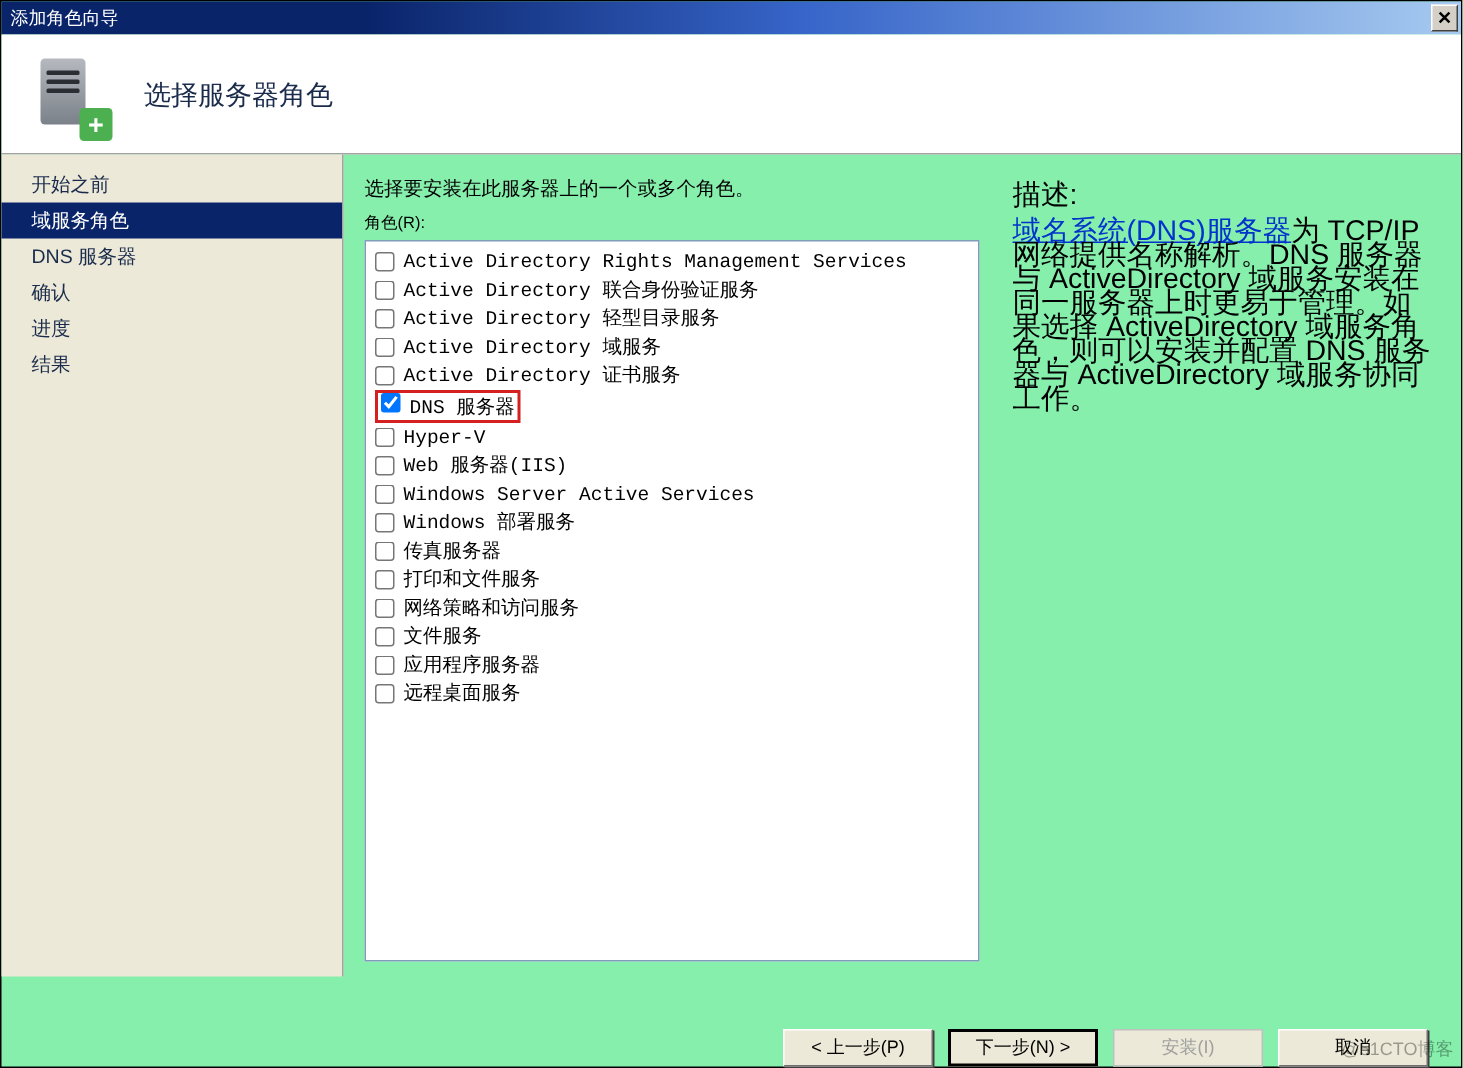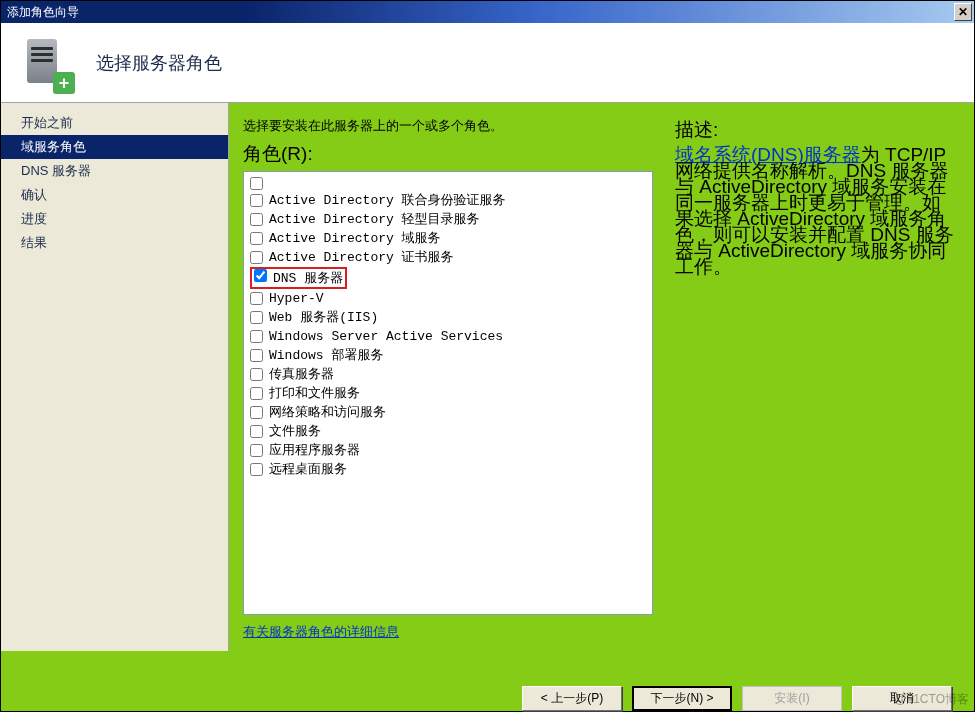--- a/index.html
+++ b/index.html
@@ -9,21 +9,21 @@
       background: #ece9d8;
       width: 975px;
       height: 712px;
       overflow: hidden;
       position: relative;
     }
     .window {
       width: 975px;
       height: 712px;
       border: 1px solid #000;
-      background: #84cc16;
+      background: #86efac;
       display: flex;
       flex-direction: column;
     }
     .titlebar {
       height: 22px;
       background: linear-gradient(to right, #0a246a 0%, #0a246a 25%, #3765c9 55%, #a6caf0 100%);
       color: #fff;
       display: flex;
       align-items: center;
       padding: 0 2px 0 6px;
@@ -144,21 +144,21 @@
       display: flex;
       flex-direction: column;
       min-height: 0;
     }
     .instruction {
       font-size: 13px;
       margin-bottom: 6px;
       color: #000;
     }
     .section-label {
-      font-size: 19px;
+      font-size: 11px;
       margin-bottom: 4px;
       color: #000;
     }
     .roles-listbox {
       border: 1px solid #7f9db9;
       background: #fff;
       flex: 1;
       overflow: auto;
       padding: 4px 6px;
     }
@@ -288,20 +288,21 @@
 
     <div class="content">
       <div class="content-top">
 
         <div class="roles-col">
           <div class="instruction">选择要安装在此服务器上的一个或多个角色。</div>
           <div class="section-label">角色(R):</div>
           <div class="roles-listbox" id="roles-list">
               <div class="role-item">
                 <input type="checkbox" style="">
+                <span>Active Directory Rights Management Services</span>
               </div>
               <div class="role-item">
                 <input type="checkbox" style="">
                 <span>Active Directory 联合身份验证服务</span>
               </div>
               <div class="role-item">
                 <input type="checkbox" style="">
                 <span>Active Directory 轻型目录服务</span>
               </div>
               <div class="role-item">
@@ -349,21 +350,20 @@
               </div>
               <div class="role-item">
                 <input type="checkbox" style="">
                 <span>应用程序服务器</span>
               </div>
               <div class="role-item">
                 <input type="checkbox" style="">
                 <span>远程桌面服务</span>
               </div>
             </div>
-          <a class="more-link">有关服务器角色的详细信息</a>
         </div>
 
         <div class="desc-col">
           <div class="desc-heading">描述:</div>
           <div class="desc-text">
             <span class="desc-link">域名系统(DNS)服务器</span><span>为 TCP/IP 网络提供名称解析。DNS 服务器与 ActiveDirectory 域服务安装在同一服务器上时更易于管理。如果选择 ActiveDirectory 域服务角色，则可以安装并配置 DNS 服务器与 ActiveDirectory 域服务协同工作。</span>
           </div>
         </div>
 
       </div>

